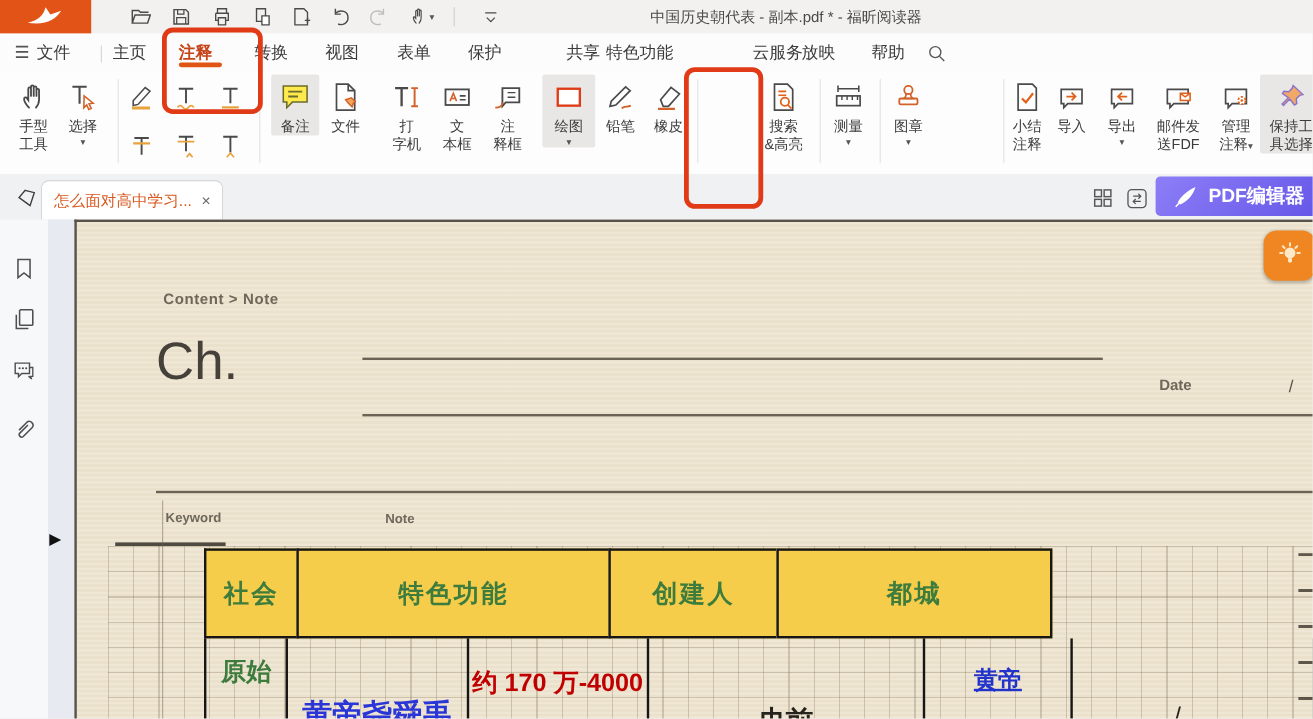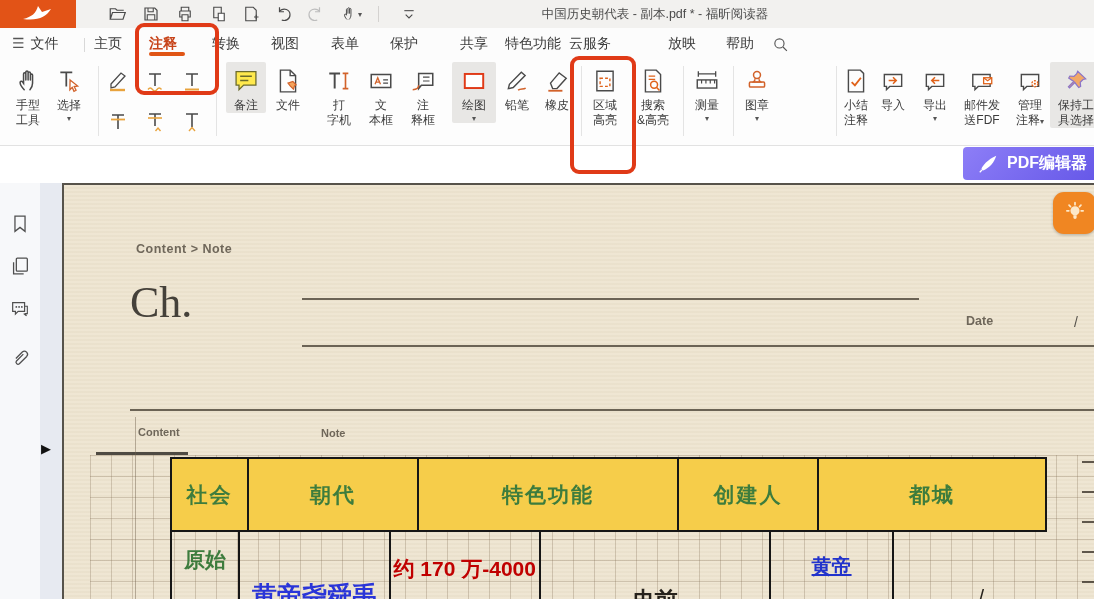--- a/index.html
+++ b/index.html
@@ -38,21 +38,21 @@
   .main{position:absolute;left:0;top:183px;width:1094px;height:416px;background:#e9ebf0;}
   .sideicons{position:absolute;left:0;top:0;width:40px;height:416px;background:#f7f8fa;}
   .sicon{position:absolute;left:9px;width:22px;height:22px;}
   .sidestrip{position:absolute;left:40px;top:0;width:22px;height:416px;background:#e7eaf1;}
   .expander{position:absolute;left:41px;top:258px;font-size:13px;color:#111;}
   
   .page{position:absolute;left:62px;top:0;width:1032px;height:416px;overflow:hidden;background:#eee5d1;
         background-image:repeating-linear-gradient(0deg,rgba(255,255,255,.05) 0 2px,rgba(120,100,70,.03) 2px 4px);
         border-top:2px solid #57534b;border-left:2px solid #57534b;box-sizing:border-box;}
   .breadcrumb{position:absolute;left:72px;top:57px;font-size:12.5px;font-weight:bold;color:#6f675a;letter-spacing:.5px;}
-  .chlabel{position:absolute;left:66px;top:92px;font-size:44px;color:#45413a;font-family:Liberation Serif, serif;}
+  .chlabel{position:absolute;left:66px;top:92px;font-size:44px;color:#45413a;font-family:Liberation Sans, sans-serif;}
   .ruleA{position:absolute;left:238px;top:113px;width:617px;height:2px;background:#6b6355;}
   .ruleB{position:absolute;left:238px;top:160px;width:794px;height:2px;background:#6b6355;}
   .ruleC{position:absolute;left:66px;top:224px;width:966px;height:2px;background:#6b6355;}
   .datelabel{position:absolute;left:902px;top:129px;font-size:12.5px;font-weight:bold;color:#6f675a;}
   .dateslash{position:absolute;left:1010px;top:129px;font-size:14px;color:#55514a;}
   .bigtitle{position:absolute;left:338px;top:136px;font-size:60px;font-weight:800;color:#1d3666;font-family:"DejaVu Serif",serif;white-space:nowrap;letter-spacing:4px;}
   .kwlabel{position:absolute;left:74px;top:241px;font-size:11px;font-weight:bold;color:#6f675a;}
   .ntlabel{position:absolute;left:257px;top:242px;font-size:11px;font-weight:bold;color:#6f675a;}
   .marginseg{position:absolute;left:32px;top:267px;width:92px;height:3px;background:#4f4b43;}
   .vfaint{position:absolute;left:71px;top:232px;width:1px;height:184px;background:rgba(110,95,75,.45);}
@@ -152,23 +152,23 @@
     <div class="mtab" style="left:12px">
       <span style="margin-right:6px;color:#555;">☰</span><span>文件</span>
     </div>
     <div class="m-sep"></div>
     <div class="mtab" style="left:94px">主页</div>
     <div class="mtab active" style="left:149px">注释</div>
     <div class="mtab" style="left:212px">转换</div>
     <div class="mtab" style="left:271px">视图</div>
     <div class="mtab" style="left:331px">表单</div>
     <div class="mtab" style="left:390px">保护</div>
-    <div class="mtab" style="left:460px">共享</div>
+    <div class="mtab" style="left:472px">共享</div>
     <div class="mtab" style="left:505px">特色功能</div>
-    <div class="mtab" style="left:569px">云服务</div>
+    <div class="mtab" style="left:627px">云服务</div>
     <div class="mtab" style="left:668px">放映</div>
     <div class="mtab" style="left:726px">帮助</div>
     <div class="mtab" style="left:772px;top:8px">
         <svg width="17" height="17" viewBox="0 0 24 24">
           <circle cx="10.5" cy="10.5" r="6.5" fill="none" stroke="#555" stroke-width="1.6"></circle>
           <path d="M15.5 15.5L21 21" stroke="#555" stroke-width="1.6"></path>
         </svg>
       </div>
   </div>
   <div class="m-underline"></div>
@@ -319,30 +319,20 @@
           <svg width="26" height="26" viewBox="0 0 24 24">
             <path d="M6 14l8-9.5 6.5 5L12 19H8z" fill="none" stroke="#4a4a4a" stroke-width="1.3"></path>
             <path d="M4 21h13" stroke="#d2622a" stroke-width="1.7"></path>
           </svg>
         </span>
       <span class="rl">橡皮</span>
     </div>
 
     <div class="rsep" style="left:581px"></div>
 
-    <div class="rtool" style="left:584px;width:42px">
-      <span class="ric">
-          <svg width="26" height="26" viewBox="0 0 24 24">
-            <path d="M4.5 3h15v18h-15z" fill="none" stroke="#4a4a4a" stroke-width="1.3"></path>
-            <rect x="7.5" y="9.5" width="9" height="7.5" fill="none" stroke="#e0621a" stroke-width="1.3" stroke-dasharray="2.6 2"></rect>
-          </svg>
-        </span>
-      <span class="rl">区域</span>
-      <span class="rl">高亮</span>
-    </div>
 
     <div class="rtool" style="left:629px;width:48px">
       <span class="ric">
           <svg width="26" height="26" viewBox="0 0 24 24">
             <path d="M5 2h10l4 4v16H5z" fill="none" stroke="#4a4a4a" stroke-width="1.3"></path>
             <path d="M8 7.5h6M8 10.5h6" stroke="#e0621a" stroke-width="1.2"></path>
             <circle cx="13" cy="15.5" r="3.2" fill="none" stroke="#e0621a" stroke-width="1.4"></circle>
             <path d="M15.4 18L18 20.8" stroke="#e0621a" stroke-width="1.4"></path>
           </svg>
         </span>
@@ -441,20 +431,45 @@
       <span class="ric">
           <svg width="26" height="26" viewBox="0 0 24 24">
             <path d="M13.5 3l7.5 7-2.5.6-2.6 2.6.4 3.8-1.8 1-3.6-4.6-4.9 4.9-1-1 4.9-4.9L5.3 9.2l1-1.8 3.8.4 2.6-2.6z" fill="#f2a868" stroke="#8a74c9" stroke-width="1.1"></path>
           </svg>
         </span>
       <span class="rl">保持工</span>
       <span class="rl">具选择</span>
     </div>
   </div>
 
+  <div class="tabbar">
+    <div class="tbicon" style="left:12px">
+        <svg width="20" height="20" viewBox="0 0 24 24">
+          <path d="M12 4l8 5-8 11-8-11z" fill="none" stroke="#3c3c3c" stroke-width="1.4" transform="rotate(-18 12 12)"></path>
+        </svg>
+      </div>
+    <div class="doctab">
+      <span class="tlabel">怎么面对高中学习...</span>
+      <span class="tclose">×</span>
+    </div>
+    <div class="tbicon" style="left:908px">
+        <svg width="18" height="18" viewBox="0 0 24 24">
+          <rect x="3" y="3" width="7.5" height="7.5" fill="none" stroke="#555" stroke-width="1.6"></rect>
+          <rect x="13.5" y="3" width="7.5" height="7.5" fill="none" stroke="#555" stroke-width="1.6"></rect>
+          <rect x="3" y="13.5" width="7.5" height="7.5" fill="none" stroke="#555" stroke-width="1.6"></rect>
+          <rect x="13.5" y="13.5" width="7.5" height="7.5" fill="none" stroke="#555" stroke-width="1.6"></rect>
+        </svg>
+      </div>
+    <div class="tbicon" style="left:936px">
+        <svg width="19" height="19" viewBox="0 0 24 24">
+          <rect x="2.5" y="2.5" width="19" height="19" rx="4" fill="none" stroke="#555" stroke-width="1.4"></rect>
+          <path d="M8 9.5h8m-2.6-2.6L16 9.5l-2.6 2.6M16 15H8m2.6-2.6L8 15l2.6 2.6" stroke="#555" stroke-width="1.3" fill="none"></path>
+        </svg>
+      </div>
+  </div>
   <div class="editorbtn">
     <svg width="22" height="22" viewBox="0 0 24 24">
         <path d="M3 21c3-8 9-14 18-18-2 7-7 13-14 16l-2-2z" fill="#ffffff"></path>
         <path d="M3 21l4-4" stroke="#fff" stroke-width="1.4"></path>
       </svg>
     <span>PDF编辑器</span>
   </div>
 
   <div class="main">
     <div class="sideicons">
@@ -490,29 +505,28 @@
     <div class="page">
       <div class="gridband"></div>
       <div class="rticks"></div>
       <div class="breadcrumb">Content &gt; Note</div>
       <div class="chlabel">Ch.</div>
       <div class="ruleA"></div>
       <div class="ruleB"></div>
       <div class="datelabel">Date</div>
       <div class="dateslash">/</div>
       <div class="ruleC"></div>
-      <div class="kwlabel">Content</div>
+      <div class="kwlabel">Keyword</div>
       <div class="ntlabel">Note</div>
       <div class="marginseg"></div>
       <div class="vfaint"></div>
 
       <div class="htable">
         <div class="hrow">
           <div class="hcell" style="width:77px">社会</div>
-          <div class="hcell" style="width:170px">朝代</div>
           <div class="hcell" style="width:260px">特色功能</div>
           <div class="hcell" style="width:140px">创建人</div>
           <div class="hcell" style="width:230px">都城</div>
         </div>
         <div class="hrow">
           <div class="bcell" style="width:77px">
               <span class="cellval v-society">原始</span>
             </div>
           <div class="bcell" style="width:170px">
               <span class="cellval v-dynasty">黄帝尧舜禹</span>

